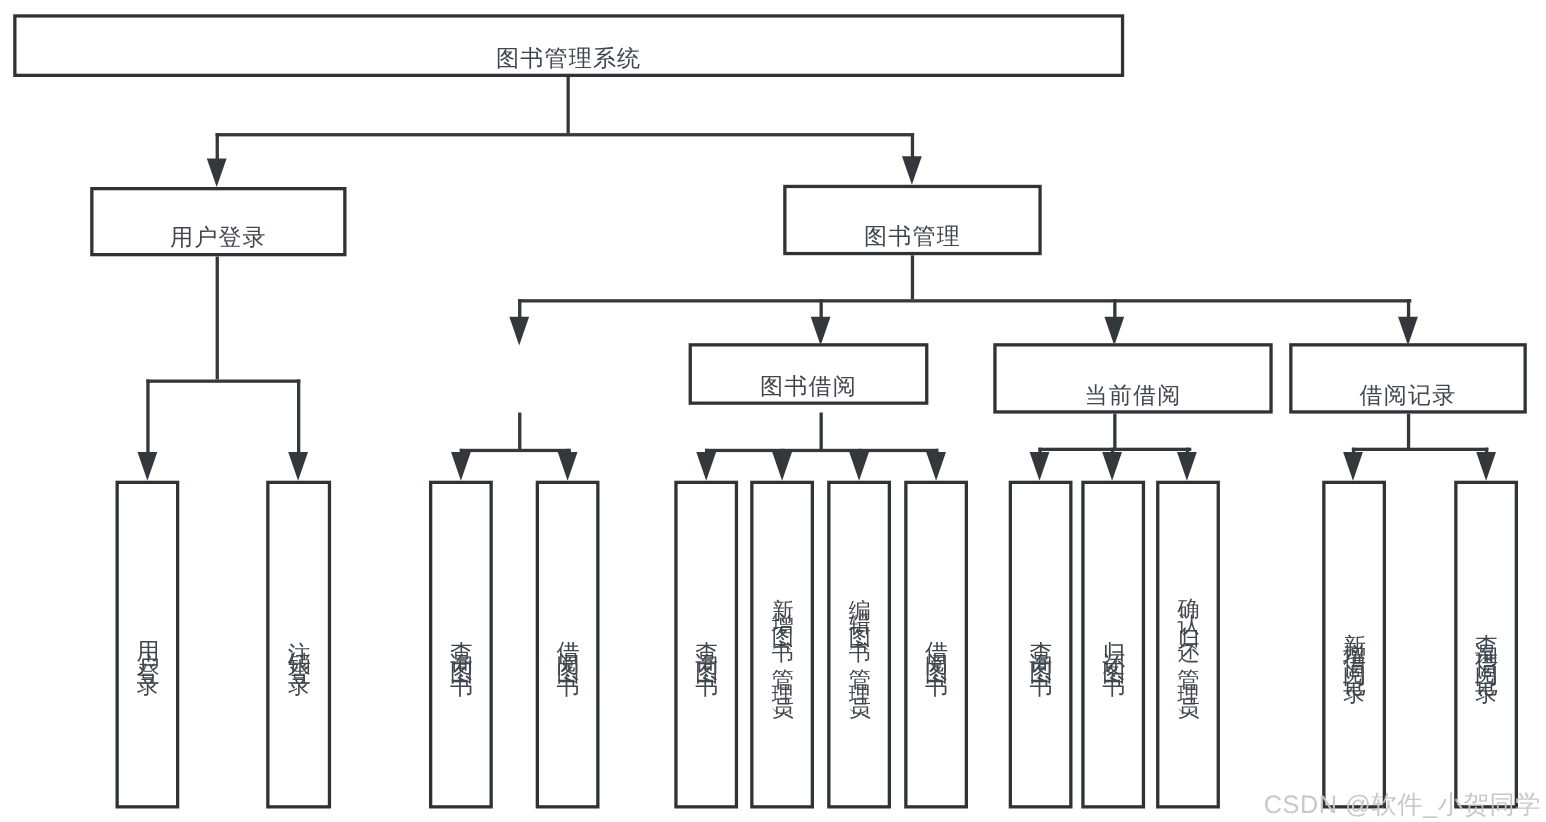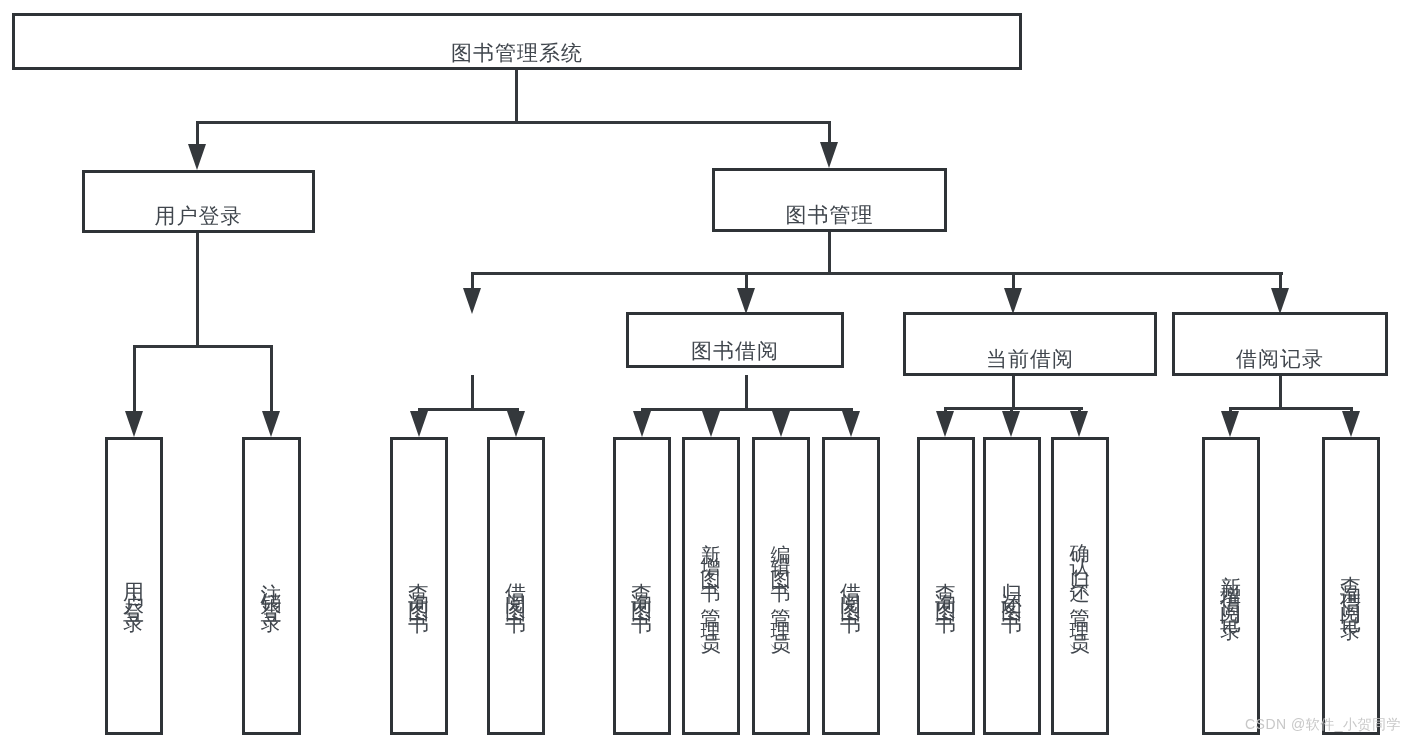--- a/index.html
+++ b/index.html
@@ -25,21 +25,21 @@
   .vbox span.sp-t{font-size:20px;letter-spacing:13px;}
   .vl{position:absolute;width:3px;background:#34383c;z-index:1;}
   .hl{position:absolute;height:3px;background:#34383c;z-index:1;}
   .ah{
     position:absolute;width:0;height:0;z-index:1;
     border-left:9px solid transparent;border-right:9px solid transparent;
     border-top:26px solid #34383c;
   }
   .watermark{
     position:absolute;right:4px;top:716px;z-index:3;
-    color:rgba(197,197,197,0.95);font-size:14px;letter-spacing:0.5px;
+    color:rgba(197,197,197,0.95);font-size:23px;letter-spacing:0.5px;
   }
 </style>
 </head>
 <body>
 
 <div id="canvas">
 
   <div class="vl" style="left:515px;top:70px;height:51px;"></div>
   <div class="hl" style="left:196px;top:121px;width:635px;"></div>
   <div class="vl" style="left:196px;top:121px;height:25px;"></div>

